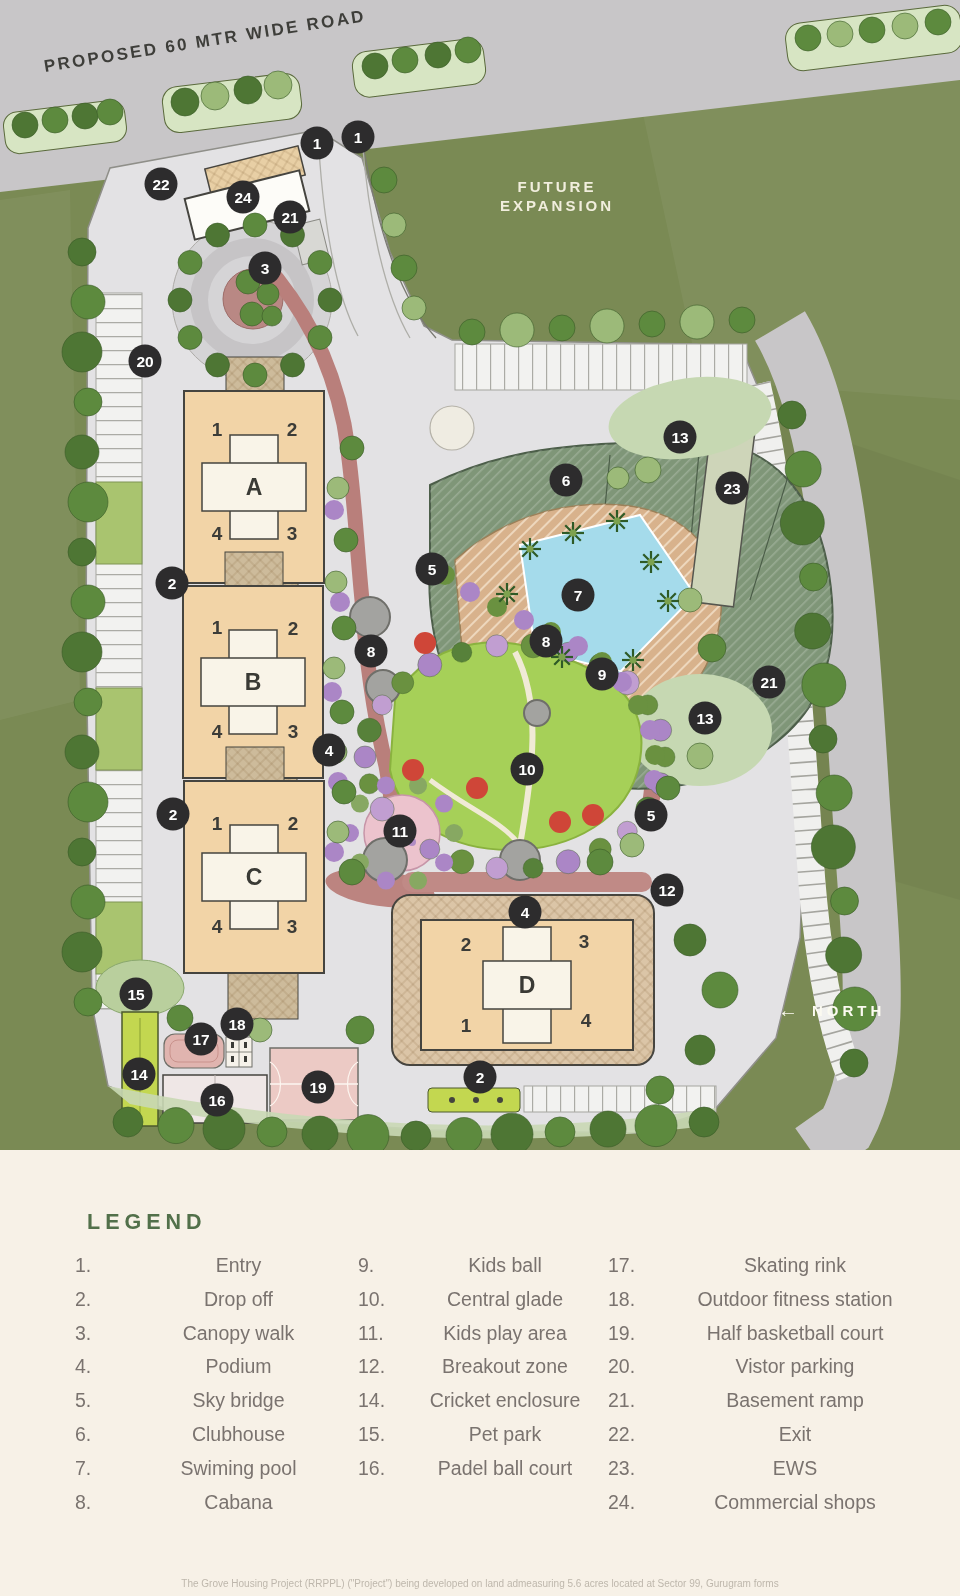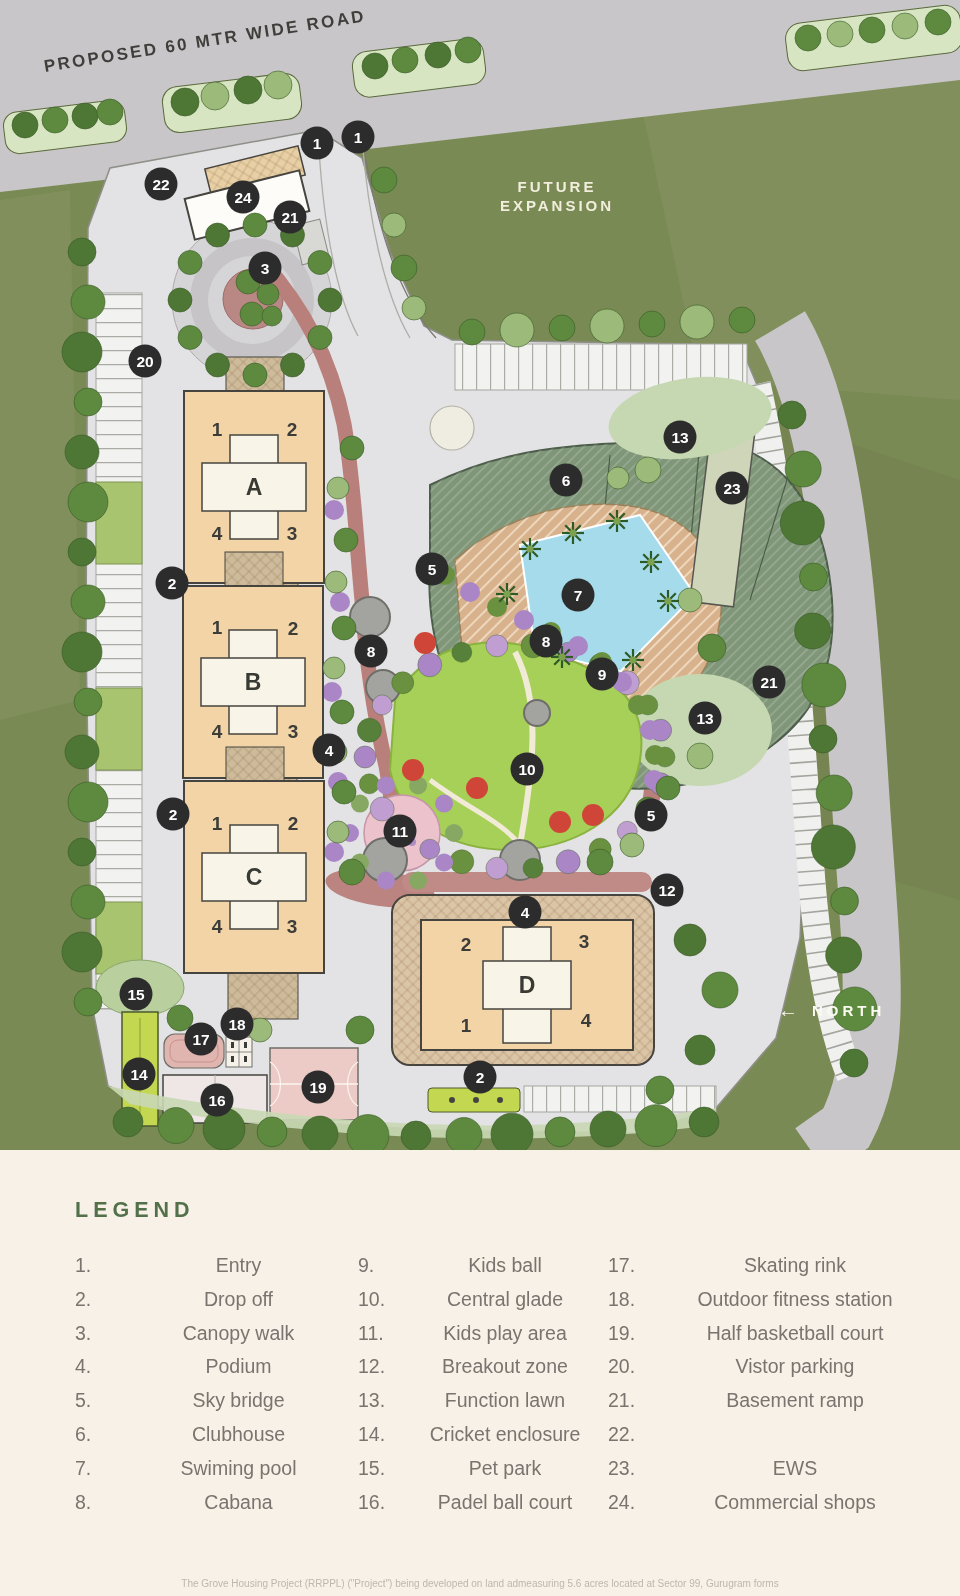--- a/index.html
+++ b/index.html
@@ -1,19 +1,19 @@
 <!DOCTYPE html>
 <html><head>
 <meta charset="utf-8">
 <style>
   html,body{margin:0;padding:0;background:#ffffff;}
   #stage{position:relative;width:960px;height:1596px;overflow:hidden;background:#7a8a54;font-family:"Liberation Sans",sans-serif;}
   #plan-svg{position:absolute;left:0;top:0;}
   #legend{position:absolute;left:0;top:1150px;width:960px;height:446px;background:#f7f1e7;}
-  #legend-title{position:absolute;left:75px;top:48px;margin:0;font-size:21.5px;font-weight:bold;letter-spacing:5px;color:#52704a;text-align:center;}
+  #legend-title{position:absolute;left:75px;top:48px;margin:12px;font-size:21.5px;font-weight:bold;letter-spacing:5px;color:#52704a;text-align:center;}
   .lcol{position:absolute;top:99px;}
   .lcol1{left:75px;width:283px;}
   .lcol2{left:358px;width:250px;}
   .lcol3{left:608px;width:330px;}
   .lrow{display:flex;height:33.8px;line-height:33.8px;font-size:19.5px;color:#7a736f;}
   .lnum{width:44px;flex:0 0 44px;}
   .llabel{flex:1;text-align:center;}
   #footnote{position:absolute;left:0;top:1578px;width:960px;text-align:center;font-size:10px;color:#beb7ac;white-space:nowrap;}
   text{font-family:"Liberation Sans",sans-serif;}
 </style>
@@ -694,24 +694,20 @@
         </div>
         <div class="lrow">
           <span class="lnum">11.</span>
           <span class="llabel">Kids play area</span>
         </div>
         <div class="lrow">
           <span class="lnum">12.</span>
           <span class="llabel">Breakout zone</span>
         </div>
         <div class="lrow">
-          <span class="lnum">13.</span>
-          <span class="llabel">Function lawn</span>
-        </div>
-        <div class="lrow">
           <span class="lnum">14.</span>
           <span class="llabel">Cricket enclosure</span>
         </div>
         <div class="lrow">
           <span class="lnum">15.</span>
           <span class="llabel">Pet park</span>
         </div>
         <div class="lrow">
           <span class="lnum">16.</span>
           <span class="llabel">Padel ball court</span>
@@ -733,20 +729,21 @@
         <div class="lrow">
           <span class="lnum">20.</span>
           <span class="llabel">Vistor parking</span>
         </div>
         <div class="lrow">
           <span class="lnum">21.</span>
           <span class="llabel">Basement ramp</span>
         </div>
         <div class="lrow">
           <span class="lnum">22.</span>
+          <span class="llabel">Exit</span>
         </div>
         <div class="lrow">
           <span class="lnum">23.</span>
           <span class="llabel">EWS</span>
         </div>
         <div class="lrow">
           <span class="lnum">24.</span>
           <span class="llabel">Commercial shops</span>
         </div>
       </div>

